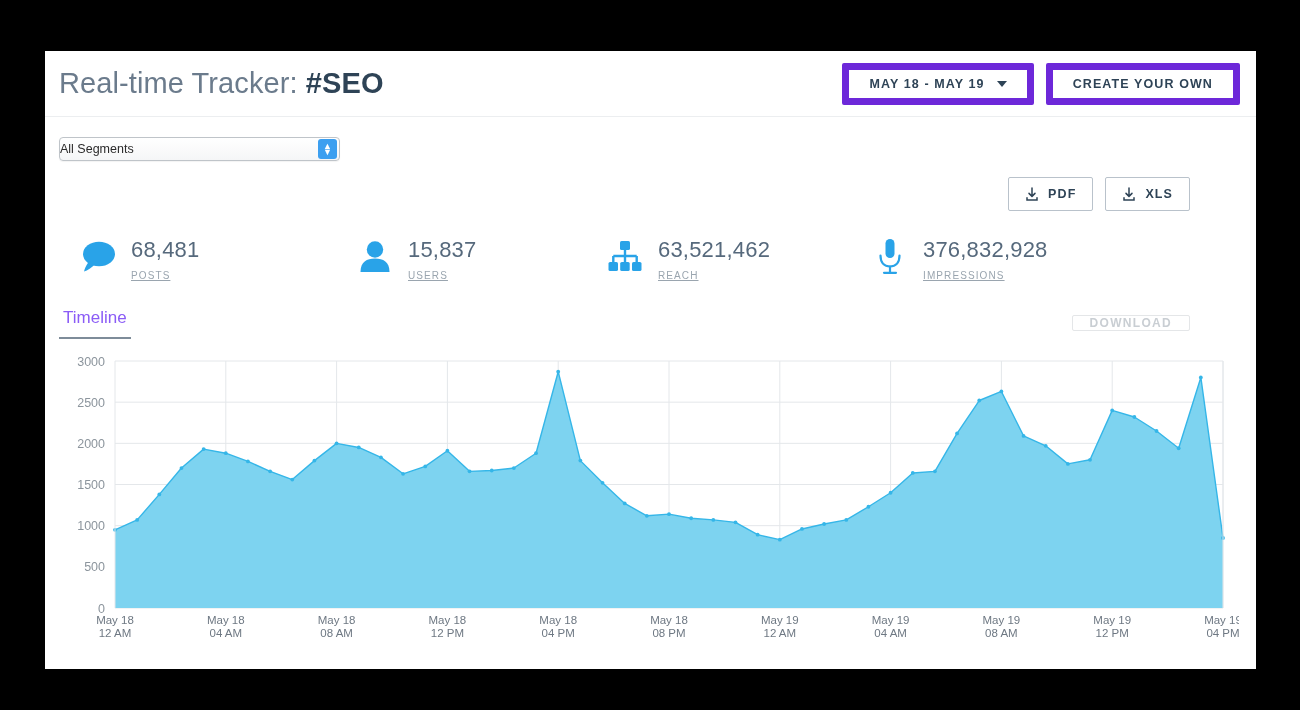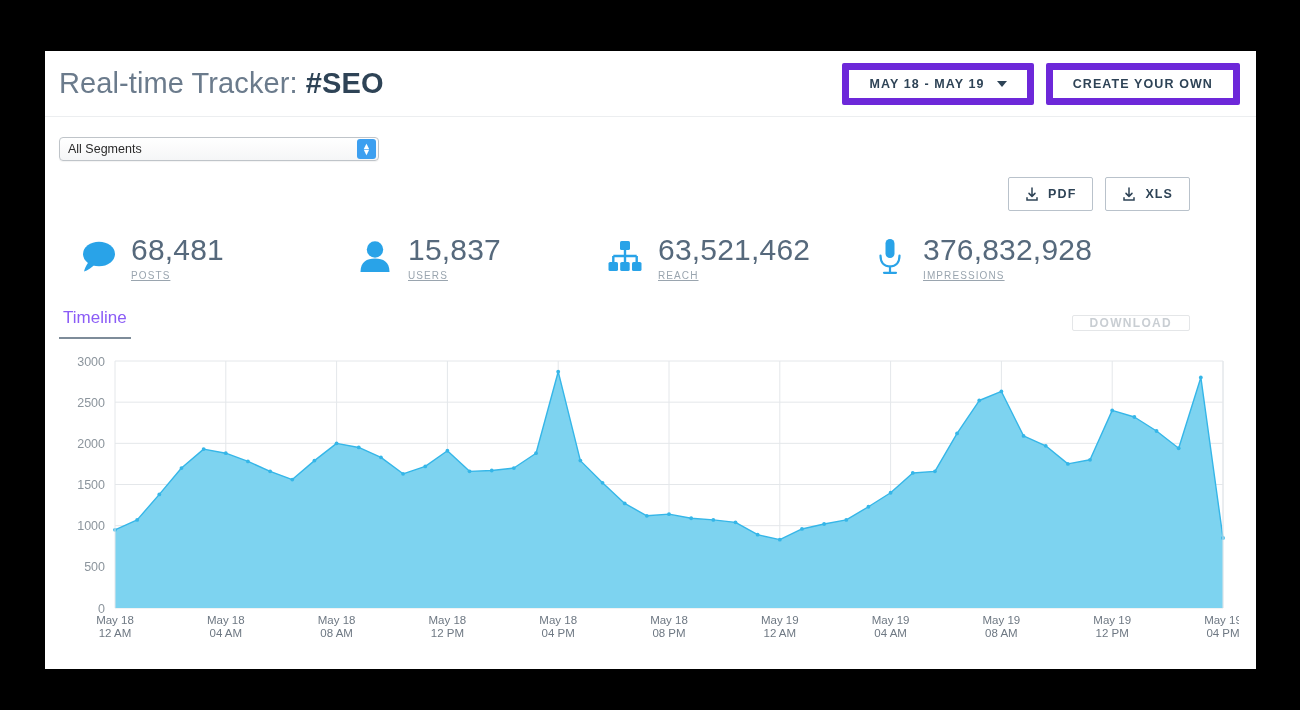--- a/index.html
+++ b/index.html
@@ -62,26 +62,26 @@
     border-top: 6px solid #2e4356;
     display: inline-block;
   }
 
   
   .card-body { position: relative; padding: 0 14px; }
 
   .segrow { padding-top: 20px; }
   .segment-select {
     position: relative;
-    width: 320px; height: 24px;
+    width: 281px; height: 24px;
     border: 1px solid #bfc4c9;
     border-radius: 4px;
     background: linear-gradient(#ffffff, #f5f6f7);
     display: flex; align-items: center;
-    padding-left: 8px;
+    padding-left: 0;
     font-size: 12.5px;
     color: #2b2b2b;
     cursor: pointer;
     box-shadow: 0 1px 1px rgba(0,0,0,.05);
   }
   .segment-select .stepper {
     position: absolute; right: 2px; top: 1px;
     width: 19px; height: 20px;
     background: #3c9ff0;
     border-radius: 3px;
@@ -114,21 +114,21 @@
     padding-left: 16px;
   }
   .stat { display: flex; align-items: flex-start; }
   .stat-icon {
     width: 46px; height: 48px;
     display: flex; align-items: center; justify-content: center;
     flex: 0 0 46px;
   }
   .stat-text { margin-left: 10px; }
   .stat-value {
-    font-size: 30px; color: #56697c; font-weight: 400;
+    font-size: 22px; color: #56697c; font-weight: 400;
     line-height: 34px; letter-spacing: .2px; white-space: nowrap;
   }
   .stat-label {
     font-size: 10px; color: #9aa5af; letter-spacing: 1.1px;
     margin-top: 3px;
     text-decoration: underline;
   }
 
   
   .tabrow {

